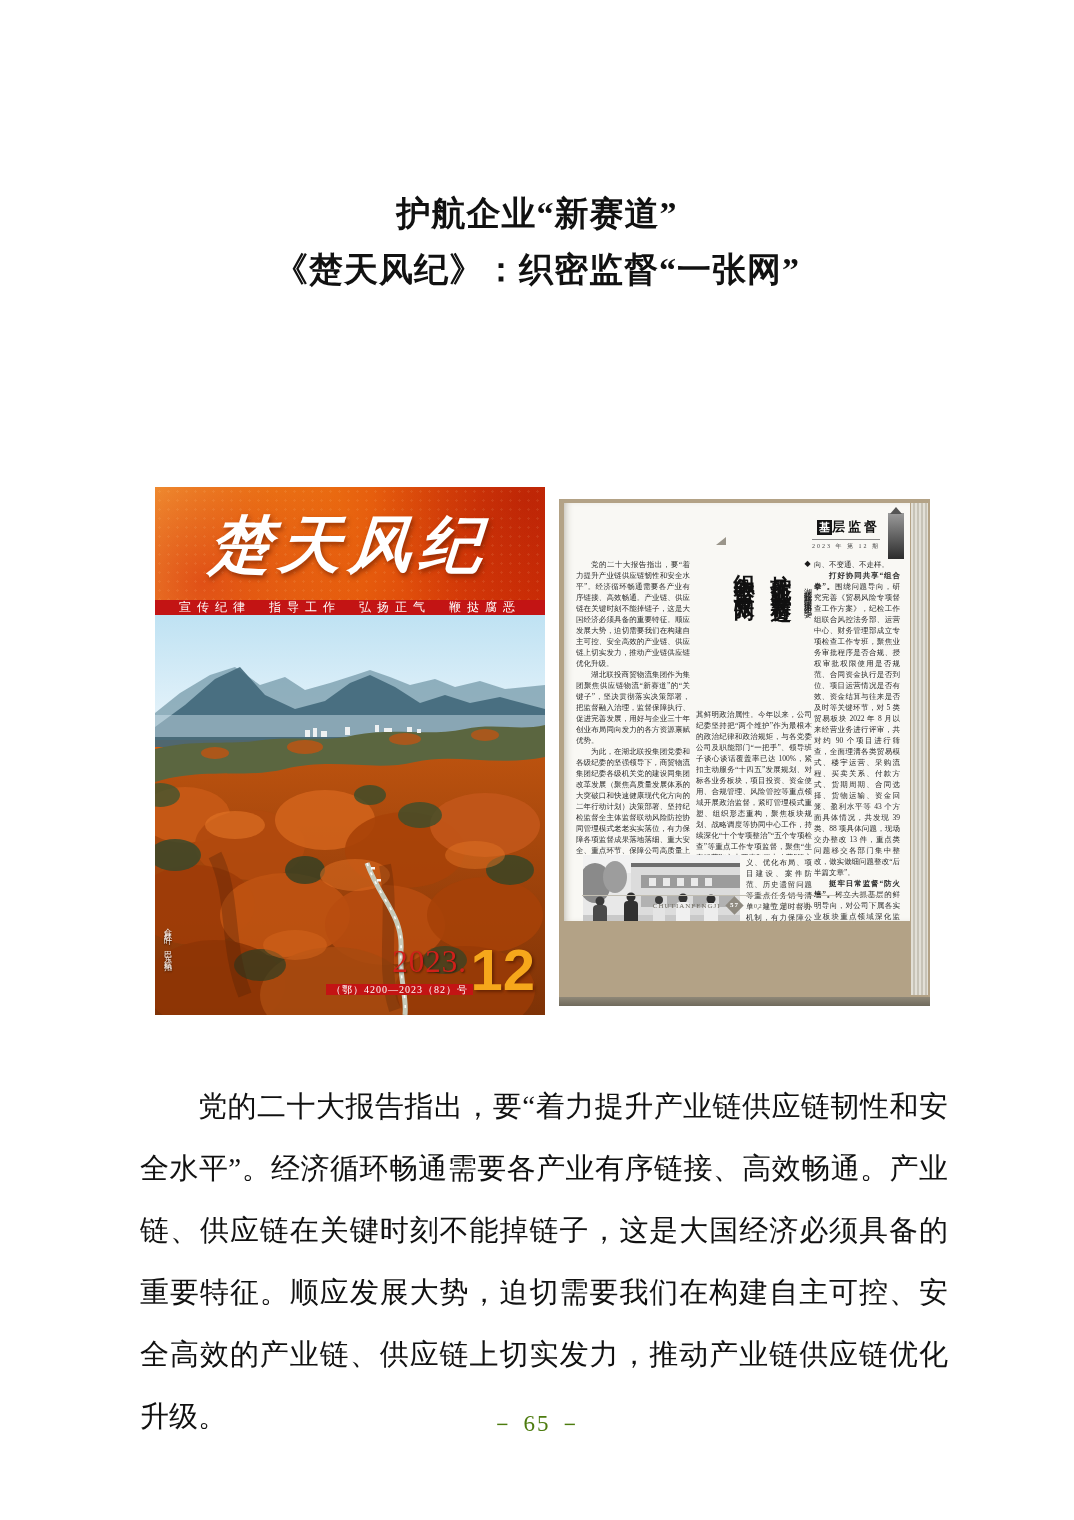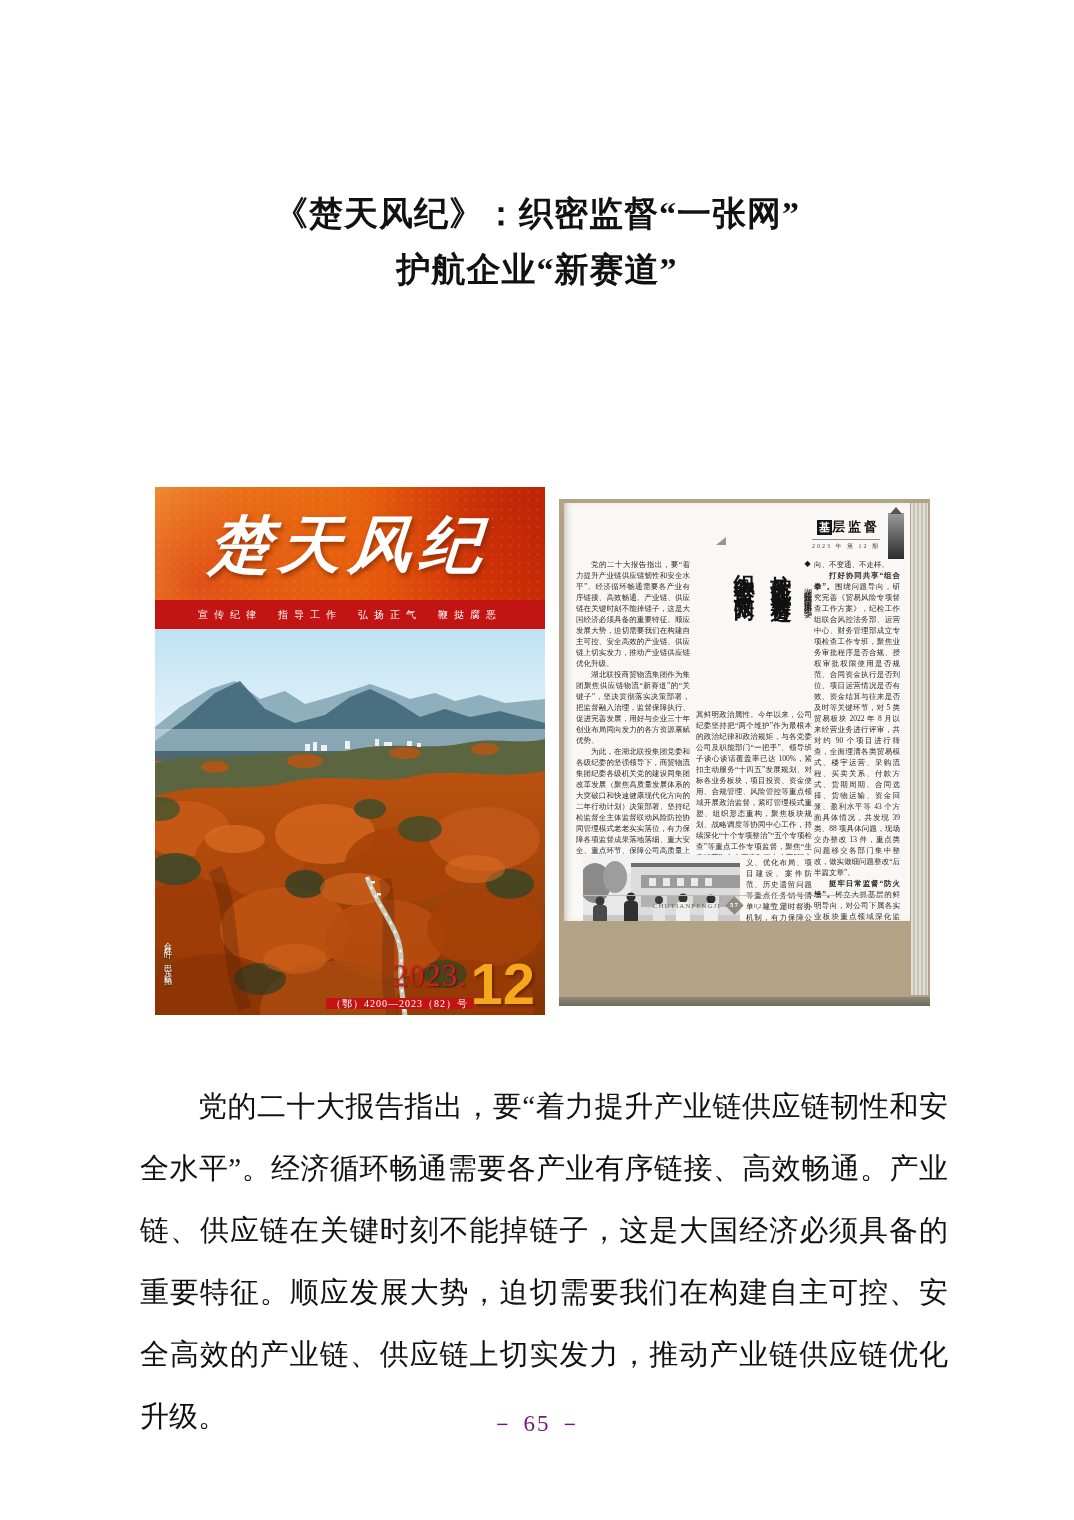--- a/index.html
+++ b/index.html
@@ -6,39 +6,39 @@
   .doc{position:relative;width:1074px;height:1520px;background:#fff;overflow:hidden;
        font-family:"Liberation Serif","DejaVu Serif",serif;color:#111;}
   
   .title{position:absolute;top:186px;left:0;width:100%;text-align:center;
          font-size:34px;font-weight:bold;line-height:56px;letter-spacing:1px;}
   .para{position:absolute;left:140px;width:808px;font-size:29px;line-height:62px;
         text-align:justify;text-indent:2em;}
   .p1{top:302px;}
   .p2{top:1046px;}
   .pagenum{position:absolute;top:1408px;left:0;width:100%;text-align:center;
-           font-size:23px;color:#701a75;letter-spacing:2px;}
+           font-size:23px;color:#4d7c0f;letter-spacing:2px;}
   
   .fig{position:absolute;left:155px;top:487px;width:775px;height:528px;}
   
   .cover{position:absolute;left:0;top:0;width:390px;height:528px;overflow:hidden;background:#d65a0c;}
   .cover-header{position:relative;height:113px;
     background:
       radial-gradient(circle at 12% 85%, rgba(210,30,10,.55), rgba(210,30,10,0) 45%),
       radial-gradient(circle at 95% 10%, rgba(150,10,5,.35), rgba(150,10,5,0) 40%),
       linear-gradient(100deg,#f5a238 0%,#ee7d16 28%,#e65c0d 55%,#d93d08 80%,#cf2f06 100%);}
   .cover-header:before{content:"";position:absolute;inset:0;
       background:radial-gradient(rgba(255,230,180,.18) 1.2px,transparent 1.3px);
       background-size:9px 9px;opacity:.5;}
   .masthead{position:relative;padding-top:18px;text-align:center;color:#fff;
       font-family:"DejaVu Sans",sans-serif;font-weight:bold;font-style:italic;
       font-size:62px;letter-spacing:8px;line-height:80px;
       text-shadow:2px 3px 5px rgba(110,30,0,.65);transform:skewX(-4deg);}
-  .cover-strip{height:29px;background:#c31414;color:#fff;display:flex;align-items:center;
-      justify-content:center;font-size:10px;letter-spacing:6px;
+  .cover-strip{height:15px;background:#c31414;color:#fff;display:flex;align-items:center;
+      justify-content:center;font-size:12px;letter-spacing:6px;
       font-family:"Liberation Sans",sans-serif;white-space:nowrap;overflow:hidden;}
   .cover-photo{position:relative;height:400px;overflow:hidden;}
   .cover-photo svg{display:block;}
   .cover-year{position:absolute;right:78px;bottom:38px;color:#d0201a;font-weight:normal;
       font-size:31px;line-height:1;text-shadow:1px 1px 2px rgba(0,0,0,.45);letter-spacing:1px;}
   .cover-issue{position:absolute;right:10px;bottom:16px;color:#f6a71b;font-weight:bold;
       font-size:58px;line-height:1;font-family:"Liberation Sans",sans-serif;
       text-shadow:2px 2px 3px rgba(70,20,0,.55);}
   .cover-code{position:absolute;right:72px;bottom:20px;background:#c31414;color:#fff;
       font-size:10px;line-height:11px;padding:0 5px;letter-spacing:1px;white-space:nowrap;}
@@ -89,22 +89,22 @@
       transform:rotate(45deg);margin:0 5px;vertical-align:middle;position:relative;top:-1px;}
   .diamond span{display:block;transform:rotate(-45deg);color:#fff;font-size:7px;
       line-height:13px;text-align:center;font-weight:bold;}
 </style>
 </head>
 <body>
 
 <div class="doc">
 
   <div class="title">
+    <div>护航企业“新赛道”</div>
     <div>《楚天风纪》：织密监督“一张网”</div>
-    <div>护航企业“新赛道”</div>
   </div>
 
 
   <div class="fig">
 
     <div class="cover">
       <div class="cover-header">
         <div class="masthead">楚天风纪</div>
       </div>
       <div class="cover-strip">宣传纪律　指导工作　弘扬正气　鞭挞腐恶</div>

